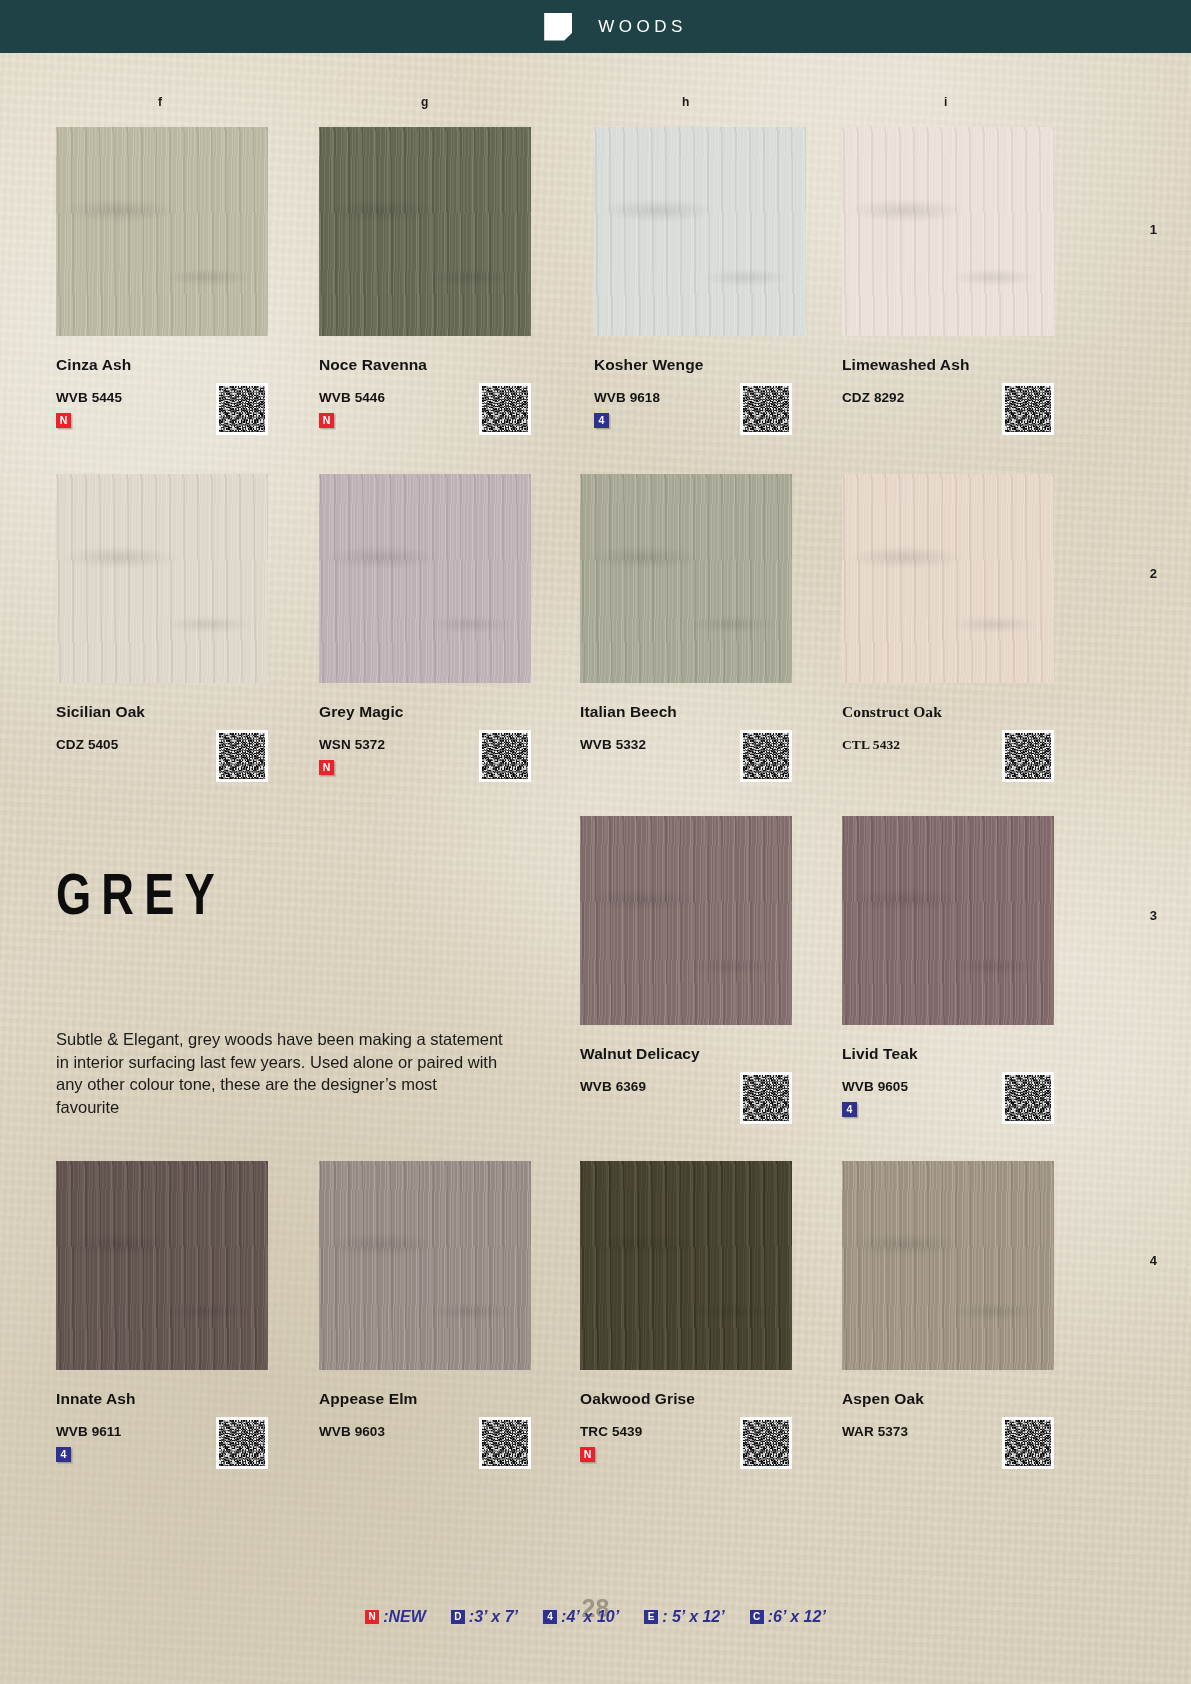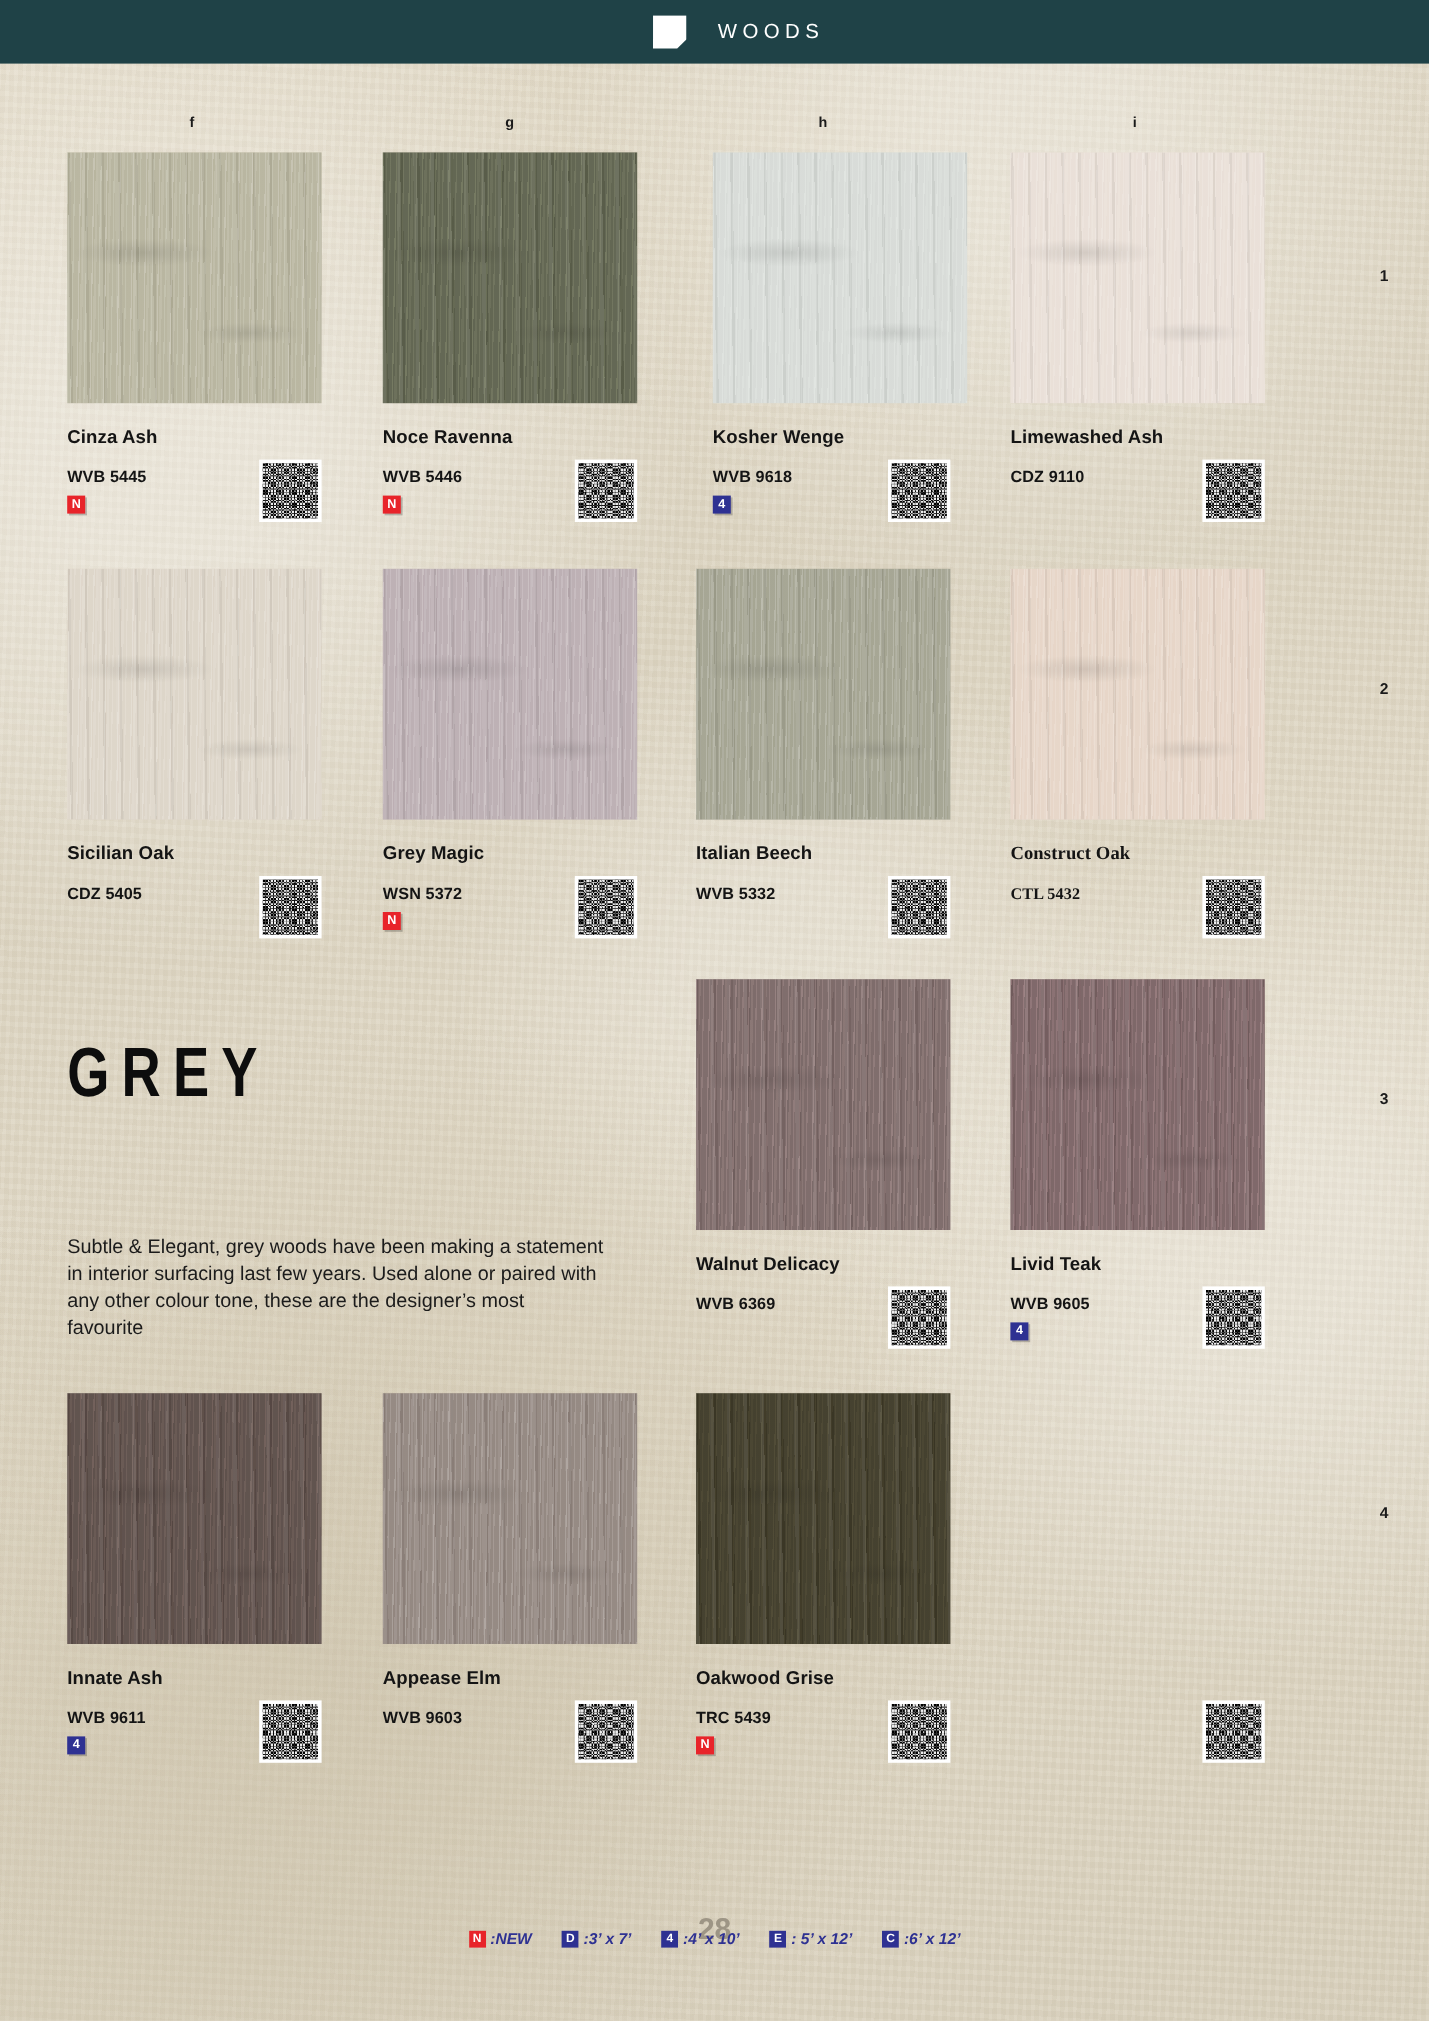--- a/index.html
+++ b/index.html
@@ -121,21 +121,21 @@
   
   .legend{
     position:absolute;left:0;top:1608px;width:1191px;z-index:5;
     display:flex;align-items:center;justify-content:center;gap:25px;
   }
   .lg{display:flex;align-items:center;gap:4px;}
   .lg .bx{
     width:14px;height:14px;line-height:14px;text-align:center;
     font-size:10px;font-weight:700;color:#fff;
   }
-  .lg .tx{font-size:13px;font-weight:700;color:#2e3192;font-style:italic;}
+  .lg .tx{font-size:16px;font-weight:700;color:#2e3192;font-style:italic;}
   .pageno{
     position:absolute;left:0;top:1594px;width:1191px;text-align:center;
     font-size:25px;font-weight:700;color:#9d9585;z-index:4;
   }
 </style>
 </head>
 <body>
 
 <div class="paper"></div>
 
@@ -182,21 +182,21 @@
       </div><div class="nm">Kosher Wenge</div><div class="cd">WVB 9618</div><div class="badge b">4</div></div>
     <div class="qr" style="left: 1002px; top: 383px;">
       <i></i>
     </div>
     <div class="card" style="left: 842px; top: 127px;">
       <div class="sw" style="background: rgb(234, 224, 216);">
         <div class="grain"></div>
         <div class="grain2"></div>
       </div>
       <div class="nm">Limewashed Ash</div>
-      <div class="cd">CDZ 9110</div>
+      <div class="cd">CDZ 8292</div>
     </div>
     <div class="qr" style="left: 216px; top: 730px;">
       <i></i>
     </div>
     <div class="card" style="left: 56px; top: 474px;">
       <div class="sw" style="background: rgb(222, 214, 201);">
         <div class="grain"></div>
         <div class="grain2"></div>
       </div>
       <div class="nm">Sicilian Oak</div>
@@ -270,20 +270,28 @@
     <div class="qr" style="left: 740px; top: 1417px;">
       <i></i>
     </div>
     <div class="card" style="left: 580px; top: 1161px;"><div class="sw" style="background: rgb(63, 59, 40);">
         <div class="grain"></div>
         <div class="grain2"></div>
       </div><div class="nm">Oakwood Grise</div><div class="cd">TRC 5439</div><div class="badge n">N</div></div>
     <div class="qr" style="left: 1002px; top: 1417px;">
       <i></i>
     </div>
+    <div class="card" style="left: 842px; top: 1161px;">
+      <div class="sw" style="background: rgb(156, 145, 128);">
+        <div class="grain"></div>
+        <div class="grain2"></div>
+      </div>
+      <div class="nm">Aspen Oak</div>
+      <div class="cd">WAR 5373</div>
+    </div>
   </div>
 
 <div class="grey-h">GREY</div>
 <div class="grey-p">Subtle &amp; Elegant, grey woods have been making a statement in interior surfacing last few years. Used alone or paired with any other colour tone, these are the designer’s most favourite</div>
 
 <div class="pageno">28</div>
 <div class="legend" id="legend">
     <div class="lg">
       <span class="bx" style="background: rgb(232, 36, 42);">N</span>
       <span class="tx">:NEW</span>

